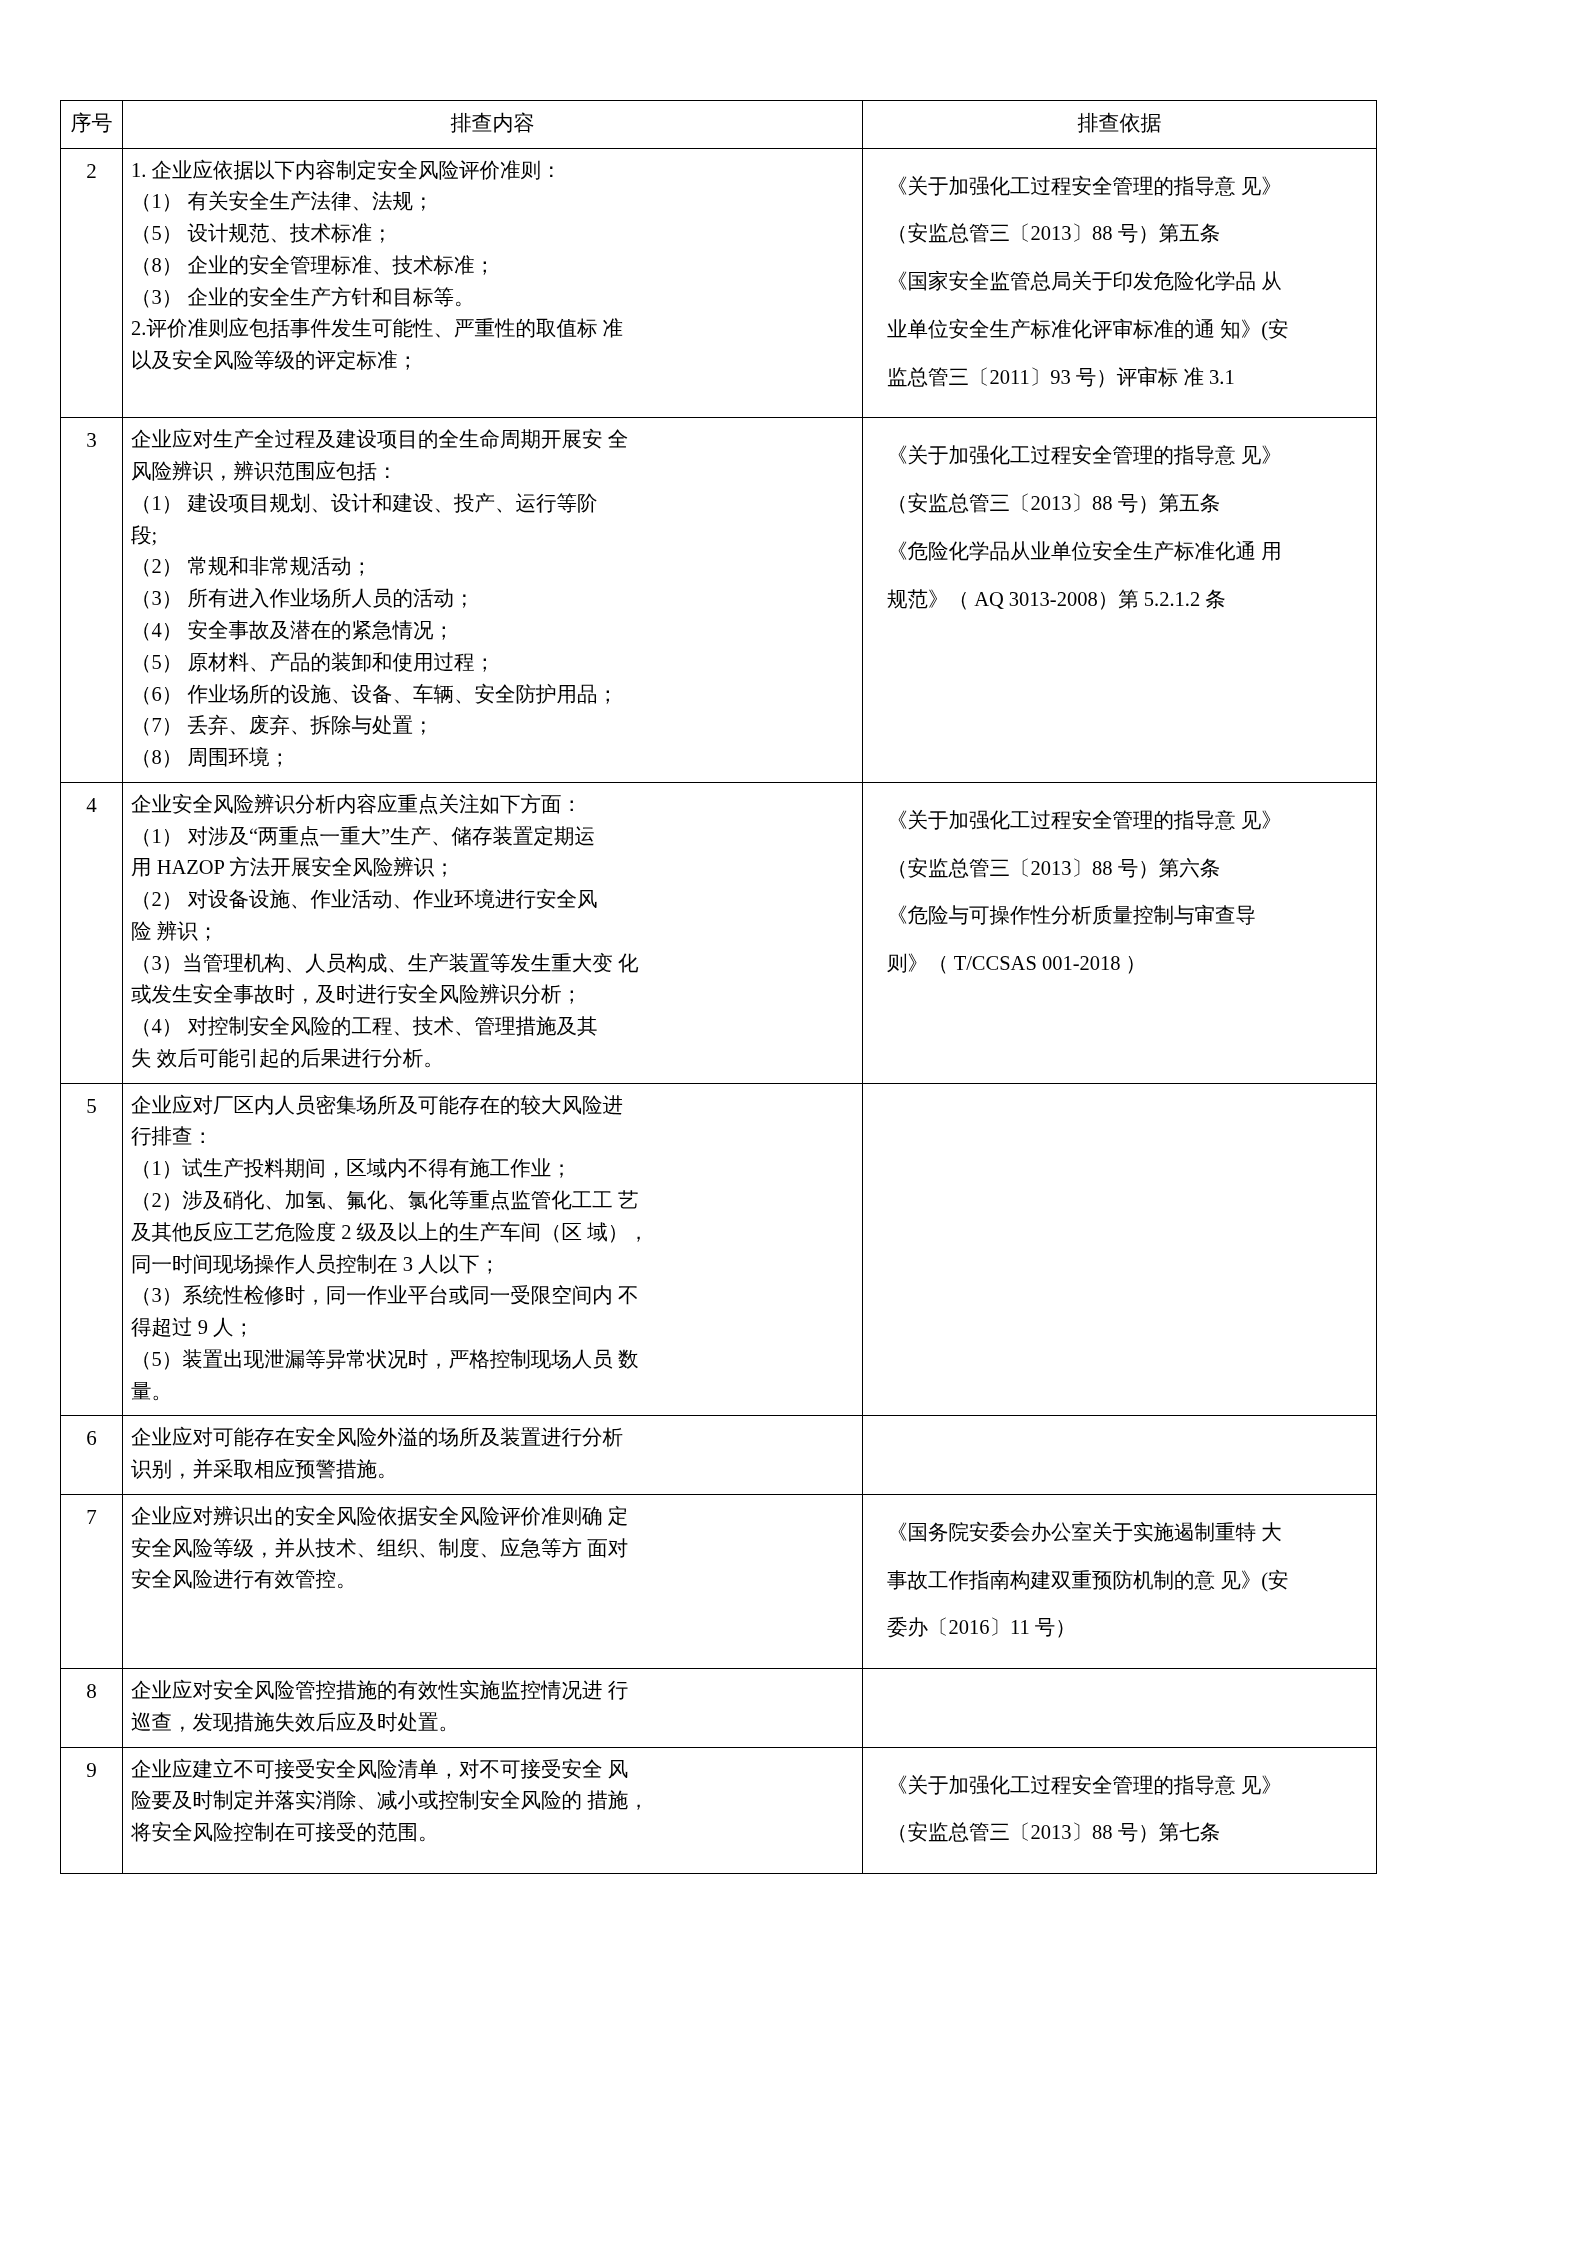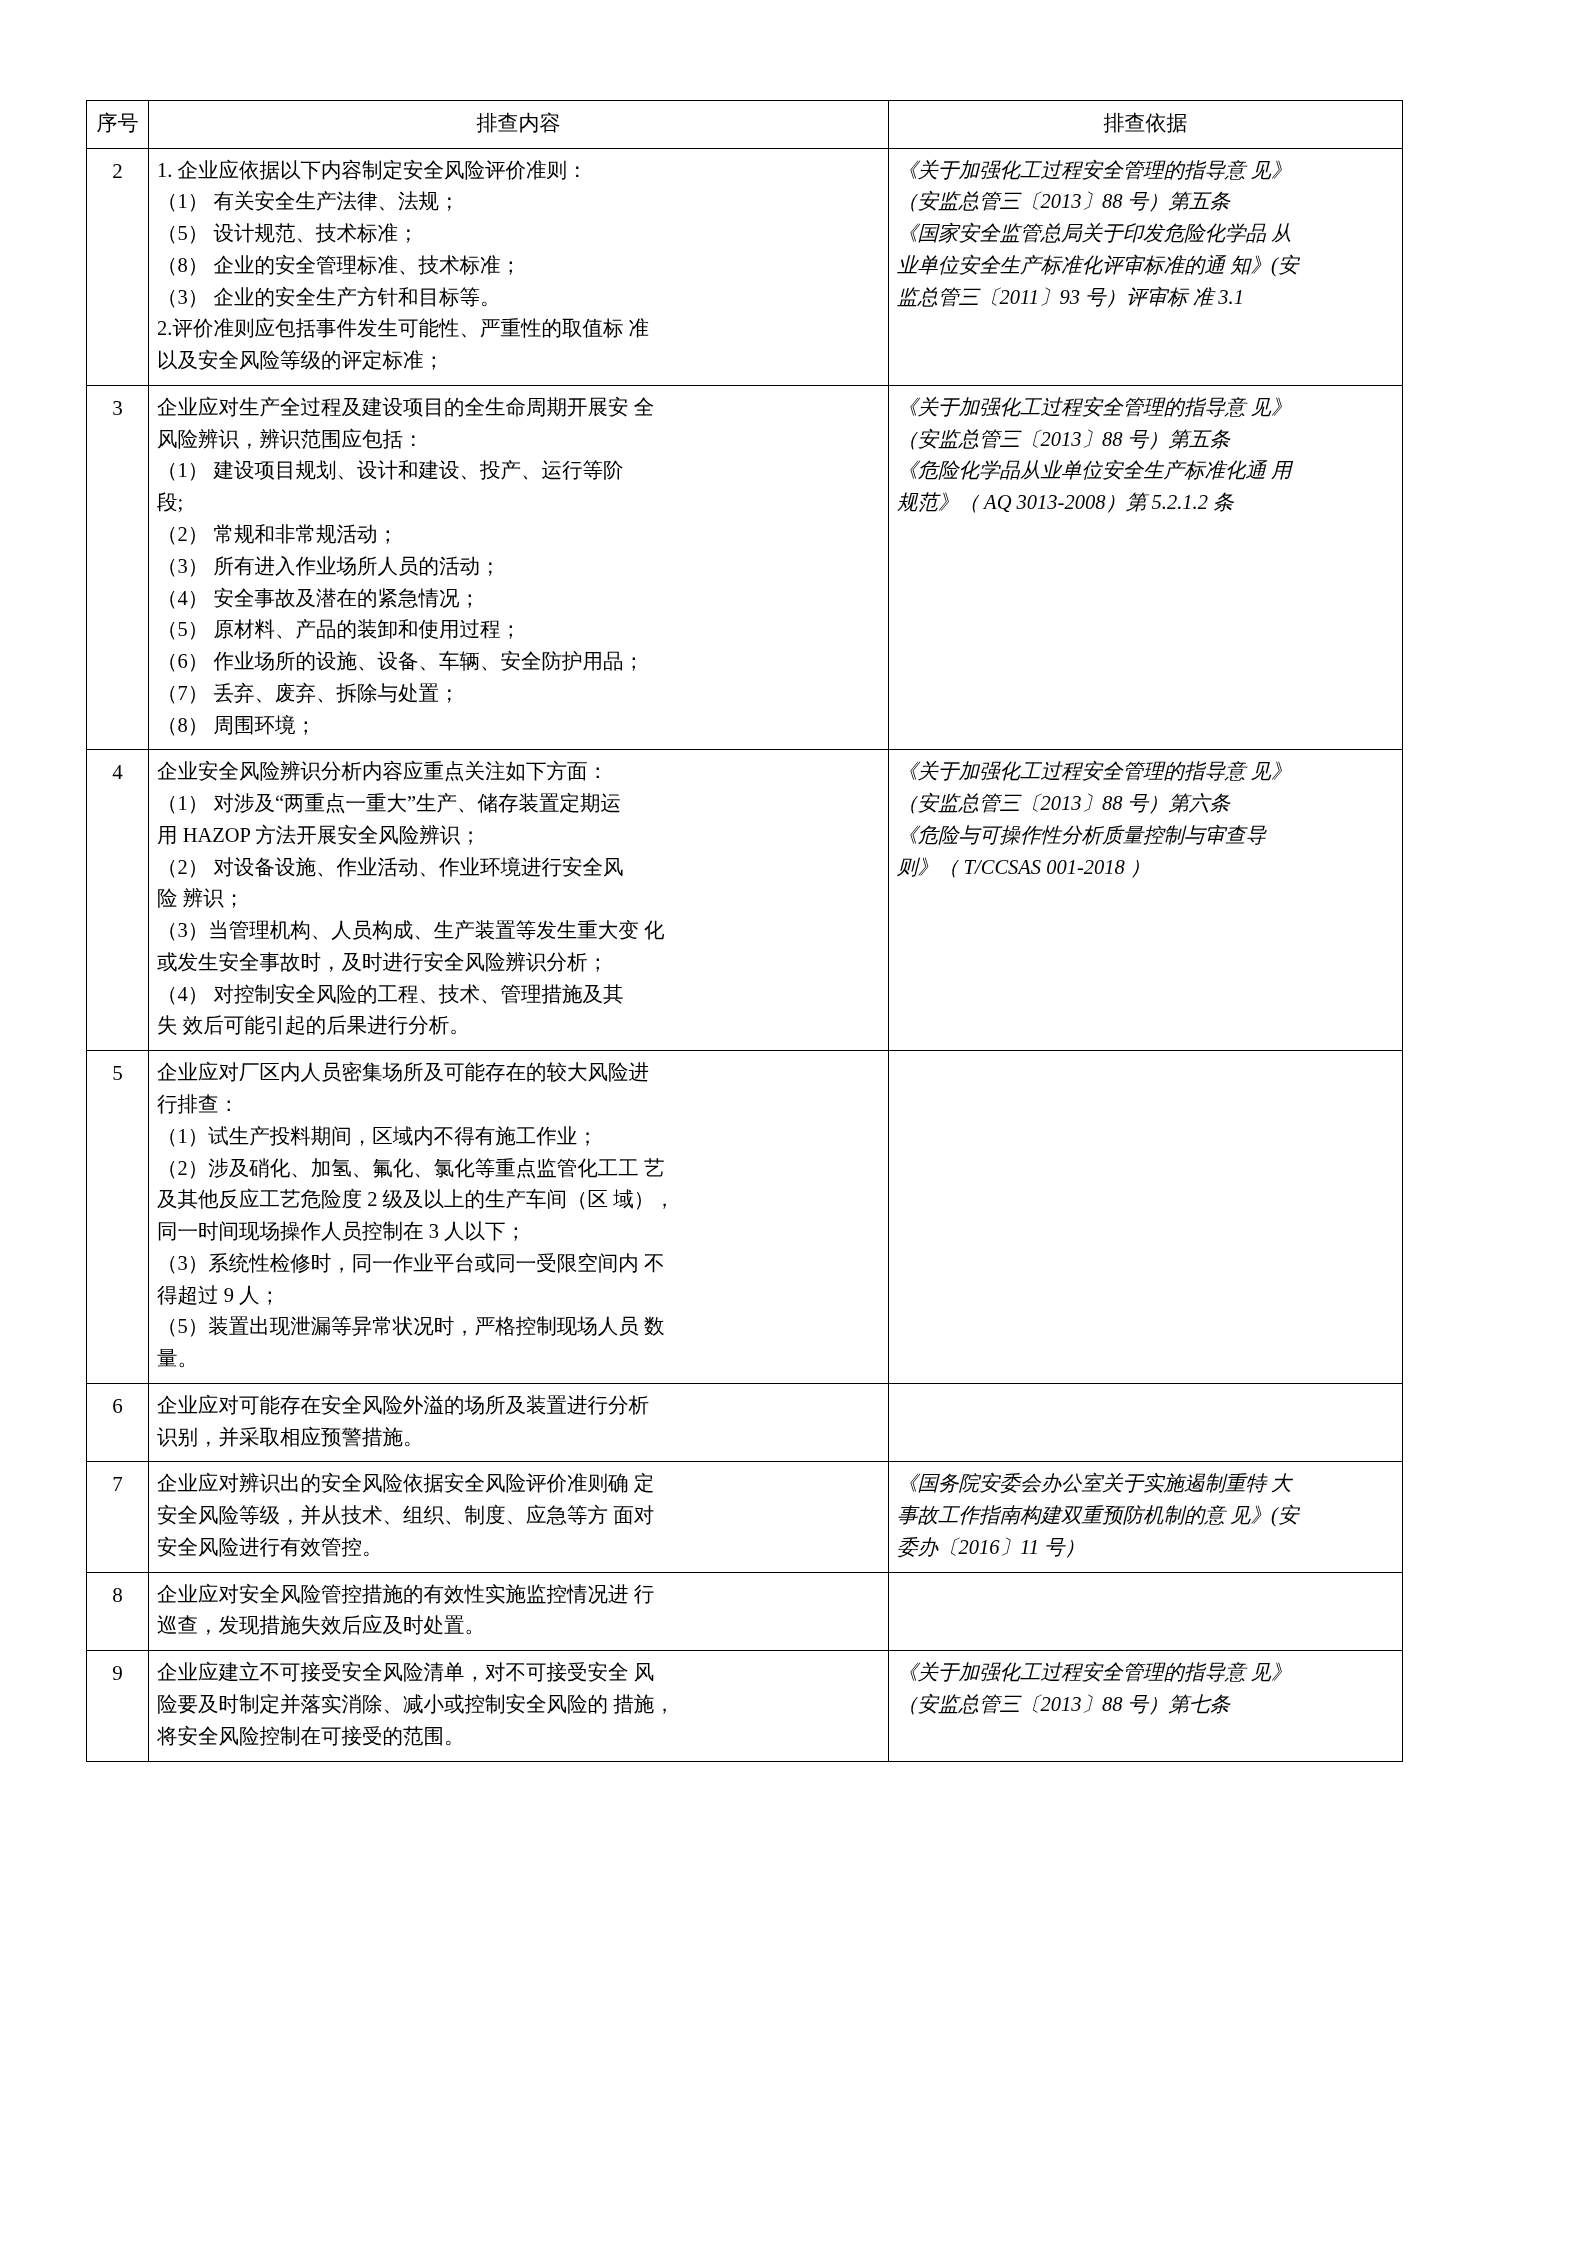--- a/index.html
+++ b/index.html
@@ -11,21 +11,21 @@
     width: 1586px;
     height: 2245px;
     font-family: "Liberation Serif", "DejaVu Serif", serif;
     color: #000000;
   }
   .page {
     position: relative;
     width: 1586px;
     height: 2245px;
     box-sizing: border-box;
-    padding: 100px 86px;
+    padding: 100px 60px;
   }
   table.checklist {
     width: 1316px;
     border-collapse: collapse;
     table-layout: fixed;
     font-size: 20.5px;
     line-height: 1.55;
   }
   table.checklist td, table.checklist th {
     border: 1.5px solid #000000;
@@ -49,22 +49,21 @@
     font-size: 21px;
   }
   td.content, td.basis {
     text-align: justify;
     text-justify: inter-ideograph;
   }
   .line {
     display: block;
   }
   td.basis .line {
-    margin: 0;
-    font-style: italic;
+    margin: 16px;
   }
 </style>
 </head>
 <body>
 
 <div class="page">
   <table class="checklist">
     <colgroup>
       <col class="c-no">
       <col class="c-content">

